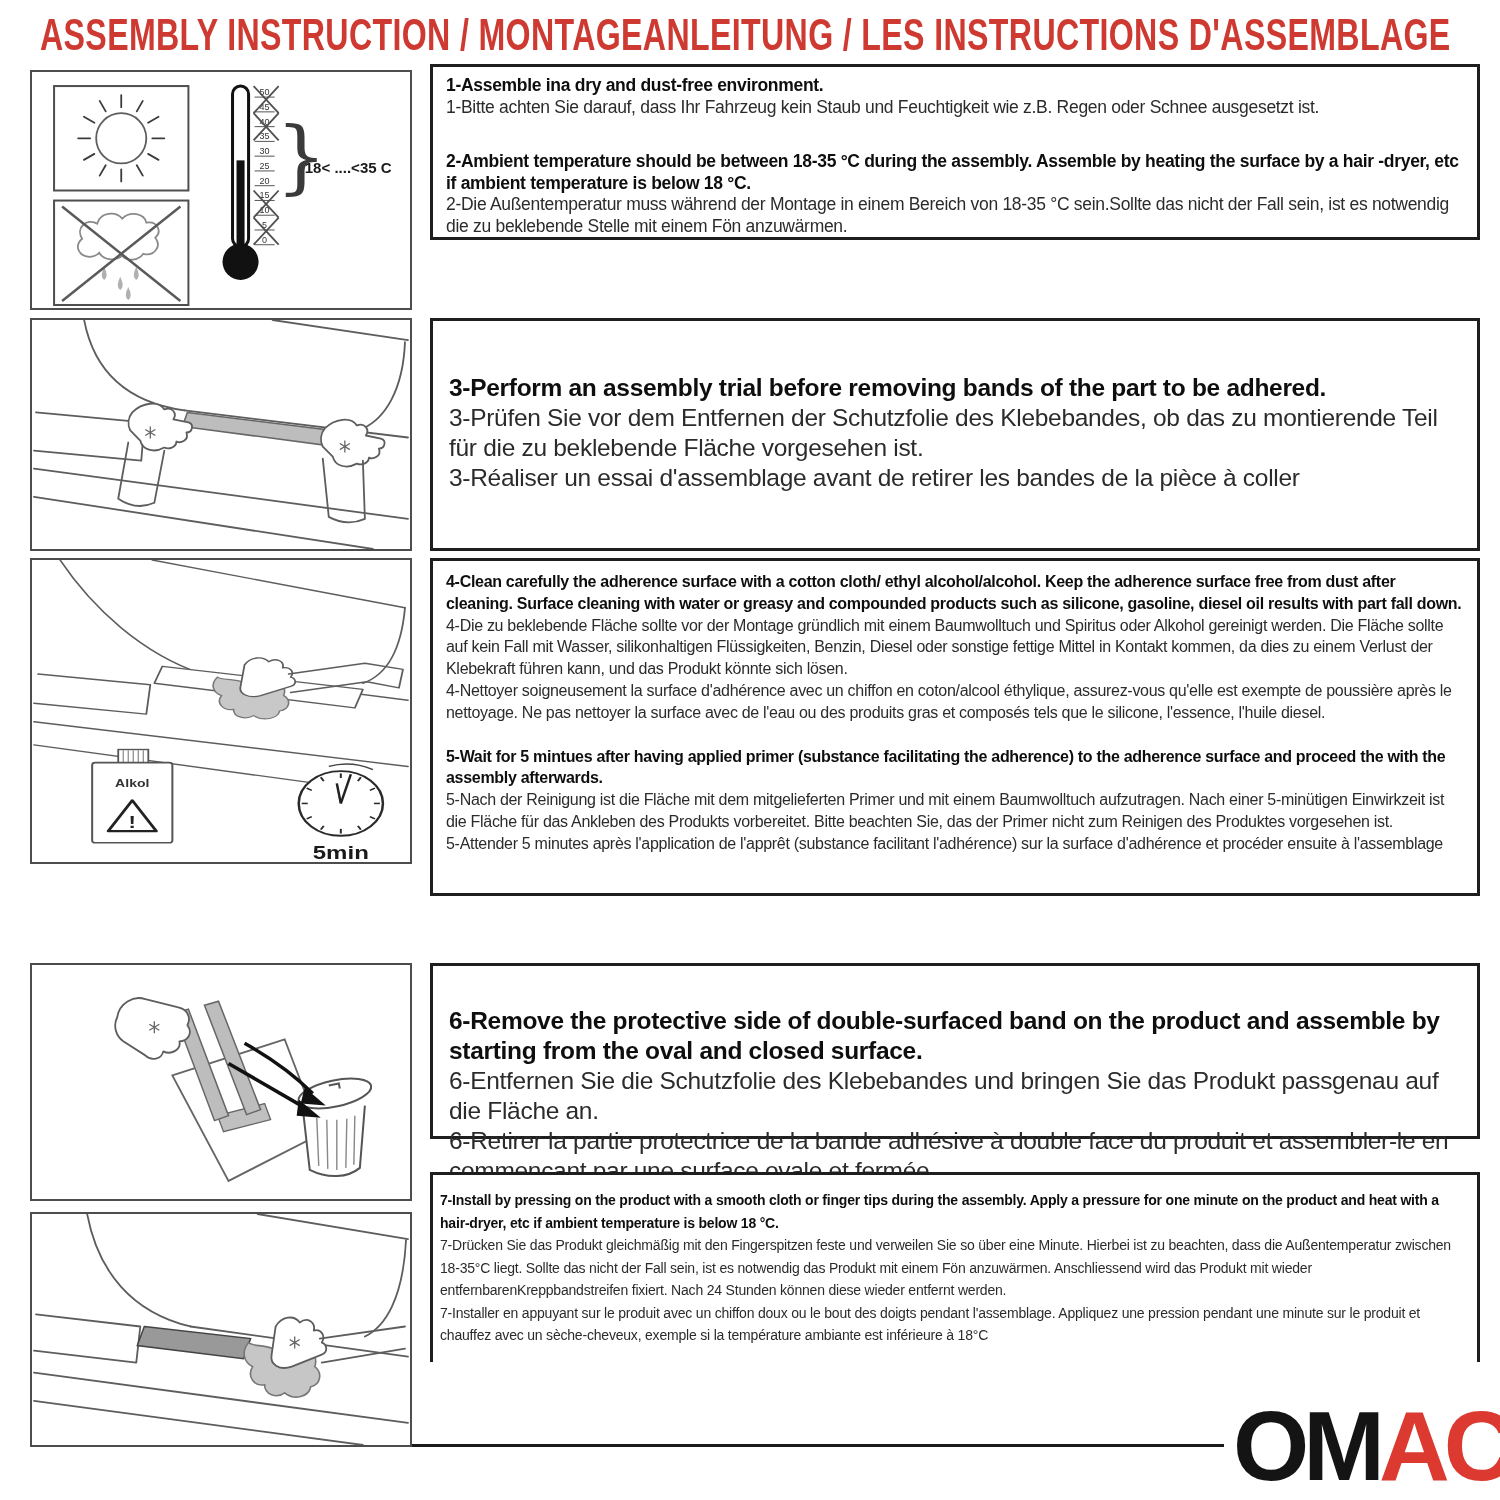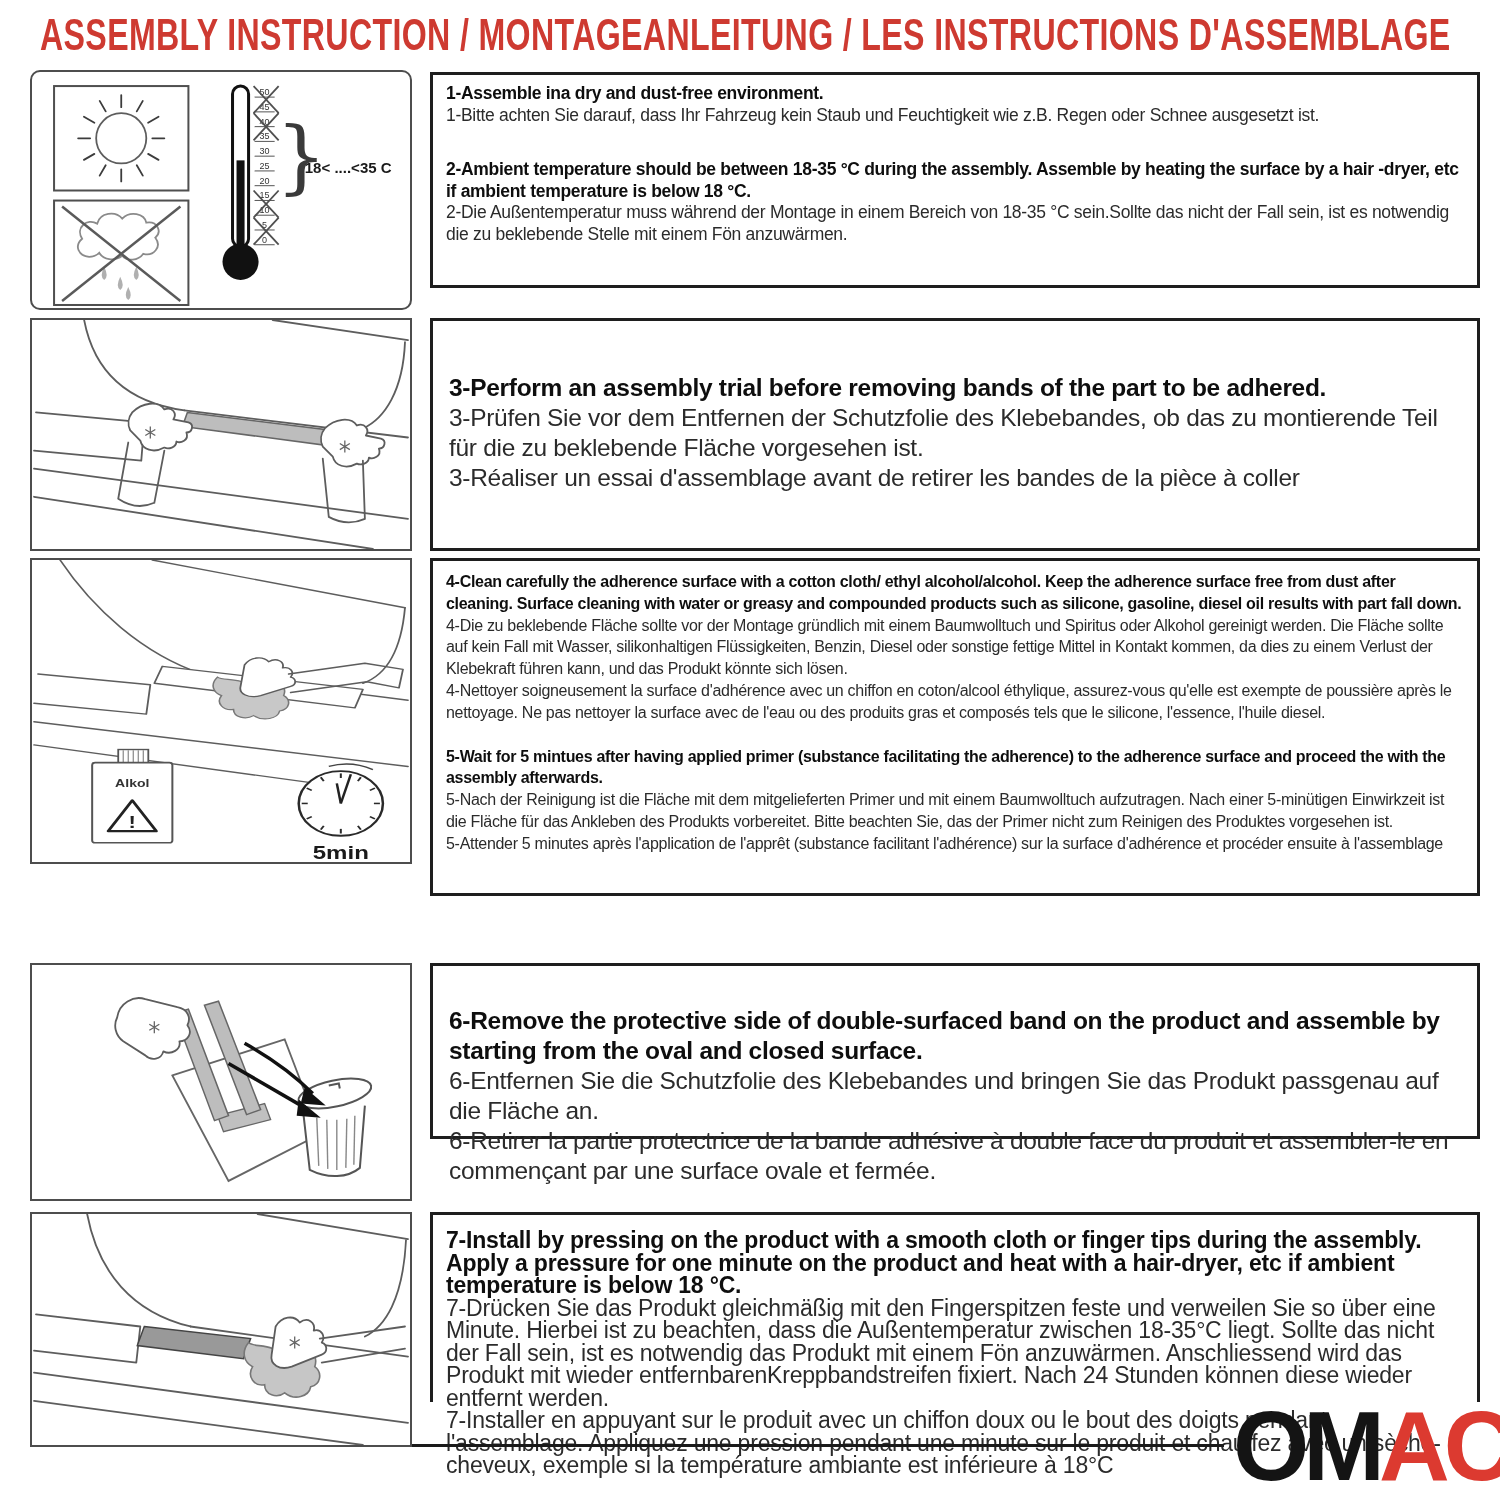--- a/index.html
+++ b/index.html
@@ -12,37 +12,37 @@
 
   .img-box {position:absolute; left:30px; width:382px; background:#fff;
             border:2.5px solid #4d4d4d; box-sizing:border-box;}
   .img-box svg {display:block; width:100%; height:100%;}
 
   .text-box {position:absolute; left:430px; width:1050px; background:#fff;
              border:3px solid #1e1e1e; box-sizing:border-box; color:#2b2b2b;}
   .text-box p {margin:0;}
   .text-box p.b {font-weight:bold; color:#0e0e0e;}
 
-  #img1 {top:70px;  height:240px;border-radius:10px;}
-  #txt1 {top:72px;  height:216px; font-size:17.5px; line-height:21.5px; padding:8px 13px; letter-spacing:-0.3px;}
+  #img1 {top:70px;  height:240px;}
+  #txt1 {top:64px;  height:176px; font-size:17.5px; line-height:21.5px; padding:8px 13px; letter-spacing:-0.3px;}
   #txt1 .sp {margin-top:33px;}
 
   #img2 {top:318px; height:233px;}
   #txt2 {top:318px; height:233px; font-size:24.5px; line-height:30px; padding:52px 16px 16px; letter-spacing:-0.3px;}
 
   #img3 {top:558px; height:306px;}
   #txt3 {top:558px; height:338px; font-size:16px; line-height:21.8px; padding:10px 13px; letter-spacing:-0.3px;}
   #txt3 .sp {margin-top:22px;}
 
   #img4 {top:963px; height:238px;}
   #txt4 {top:963px; height:176px; font-size:24.5px; line-height:30px; padding:40px 16px 0; letter-spacing:-0.3px;}
 
   #img5 {top:1212px; height:235px;}
-  #txt5 {top:1212px; height:190px; border-bottom:none; overflow:visible;
-         font-size:23px; line-height:22.5px; padding:14px 13px; letter-spacing:-0.2px;}
+  #txt5 {top:1172px; height:190px; border-bottom:none; overflow:visible;
+         font-size:14px; line-height:22.5px; padding:14px 7px; letter-spacing:-0.2px;}
 
   .footer-line {position:absolute; left:412px; top:1444px; width:812px; height:3px; background:#1a1a1a;}
 
   .logo {position:absolute; left:1233px; top:1402px; height:92px;
          font-size:98px; line-height:88px; font-weight:bold; letter-spacing:-6px; white-space:nowrap;}
   .logo .lb {color:#141414;}
   .logo .lr {color:#DC3A30;}
 
   .sketch {stroke:#5d5d5d; stroke-width:1.8; fill:none; stroke-linecap:round; stroke-linejoin:round;}
   .hand   {fill:#ffffff; stroke:#5d5d5d; stroke-width:1.8; stroke-linejoin:round;}

